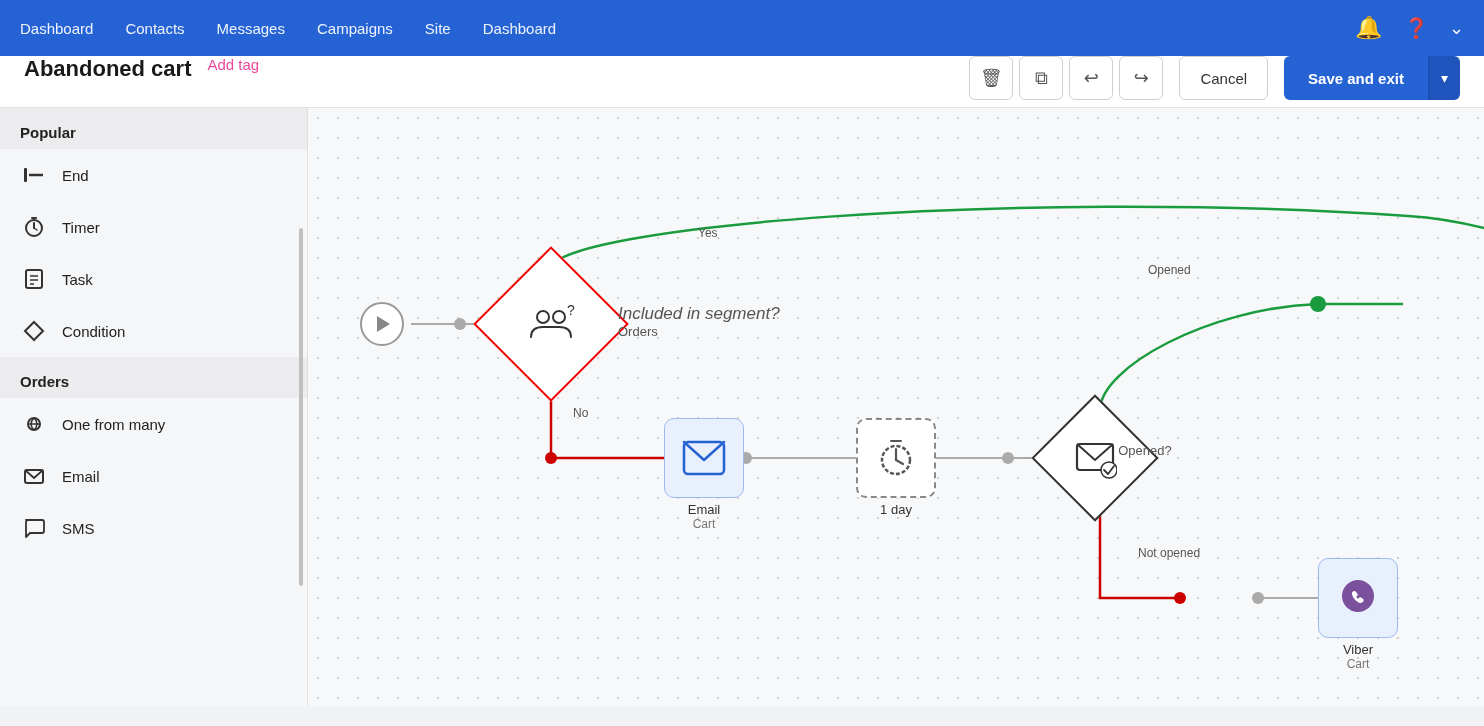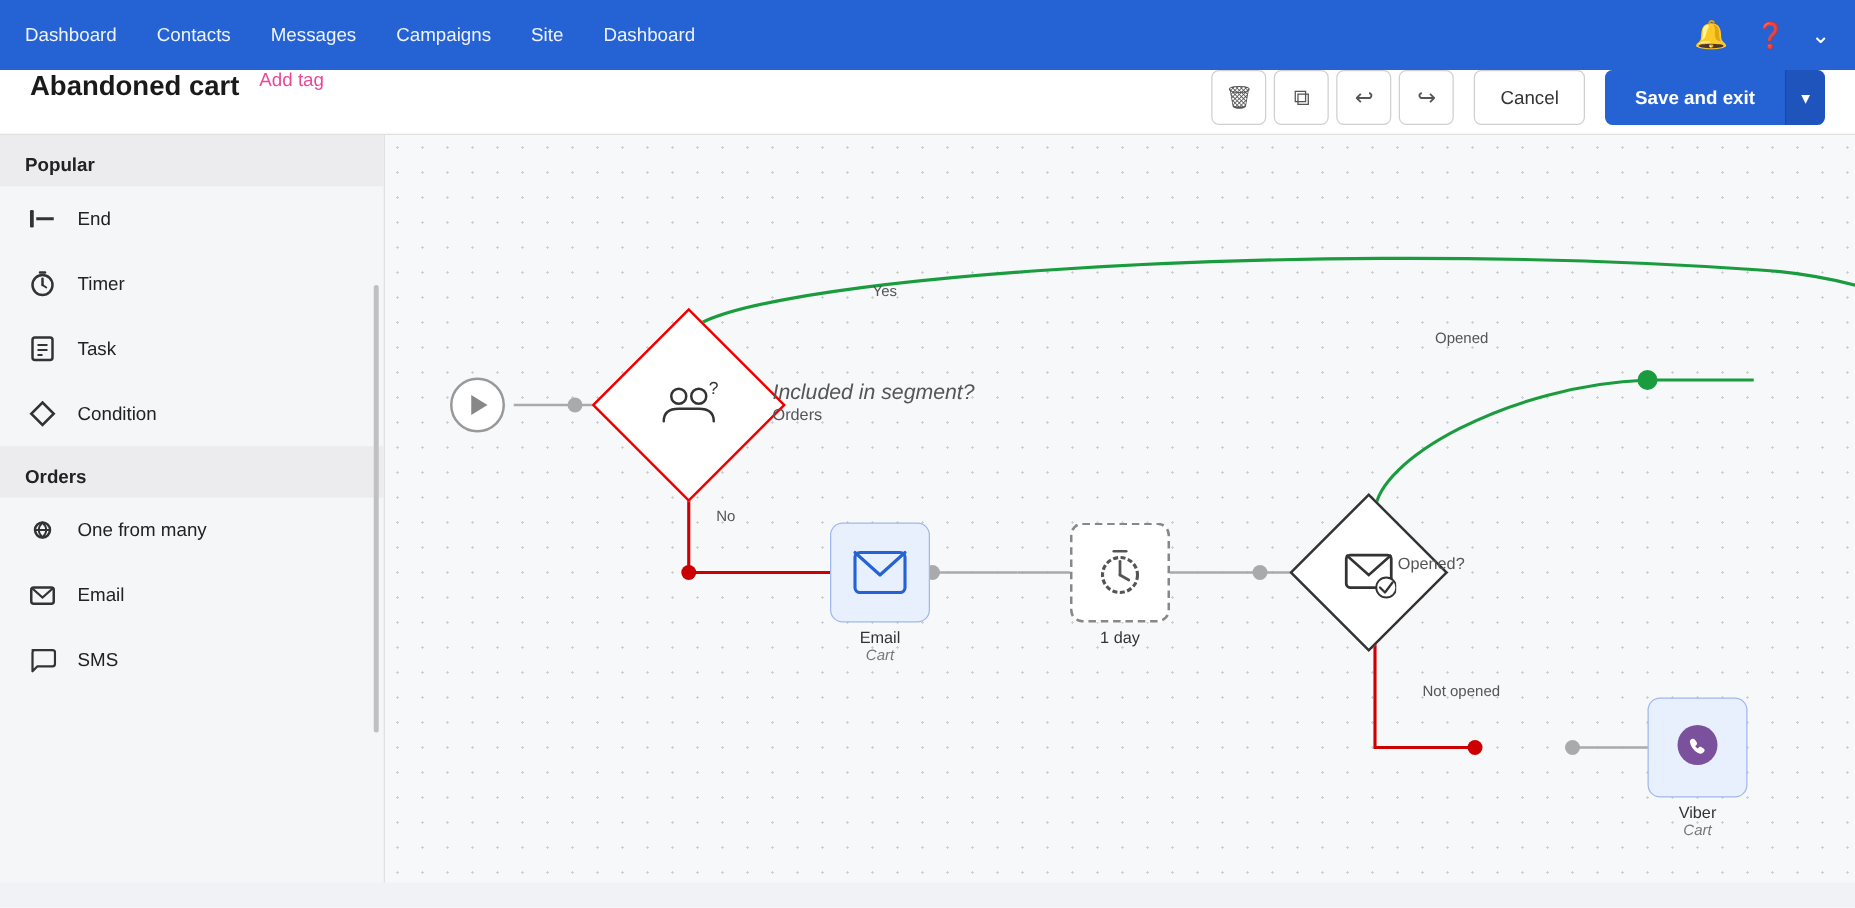--- a/index.html
+++ b/index.html
@@ -300,21 +300,20 @@
       font-size: 13px;
       color: #333;
       margin-top: 4px;
       text-align: center;
       font-weight: 500;
     }
     .node-sublabel {
       font-size: 12px;
       color: #777;
       text-align: center;
-      font-style: italic;
     }
 
     
     .edge-label {
       position: absolute;
       font-size: 12px;
       color: #555;
       background: transparent;
       pointer-events: none;
     }

